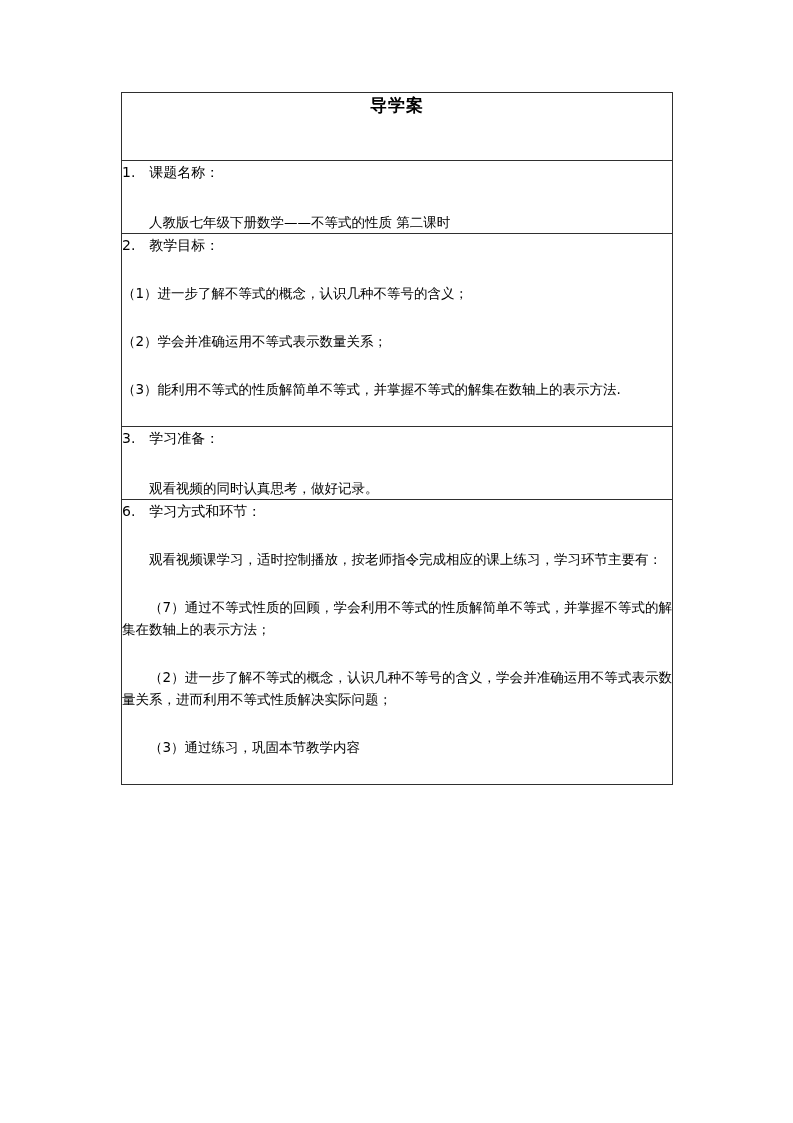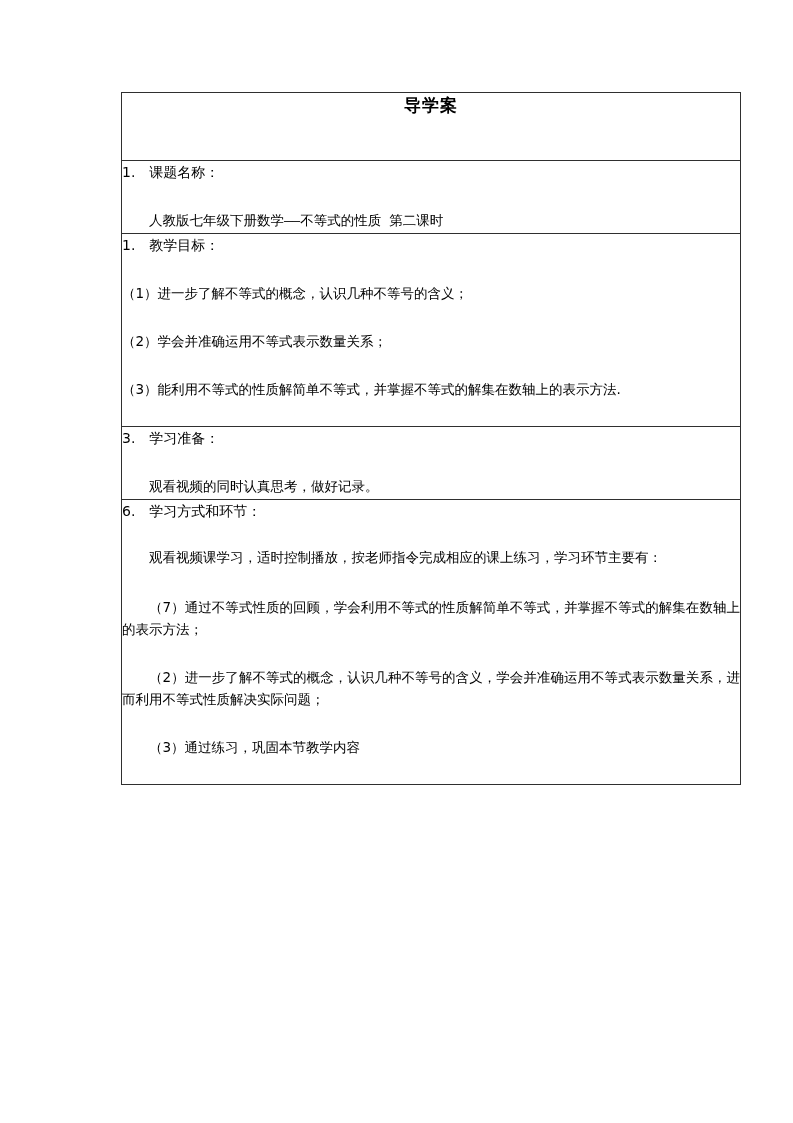--- a/index.html
+++ b/index.html
@@ -20,21 +20,21 @@
     width: 793px;
     height: 1123px;
     background: #ffffff;
   }
 
   
   .doc-table {
     position: absolute;
     left: 121px;
     top: 92px;
-    width: 620px;
+    width: 552px;
     border-collapse: collapse;
     table-layout: fixed;
   }
 
   .doc-table td {
     border: 1px solid #2f2f2f;
     padding: 0;
     vertical-align: top;
   }
 
@@ -71,21 +71,20 @@
     text-align: justify;
     text-justify: inter-ideograph;
     word-break: break-all;
   }
   .para:last-child {
     margin-bottom: 0;
   }
   
   .para.indent {
     text-indent: 27px;
-    font-family: Liberation Mono, monospace;
   }
   .para.indent-sub {
     text-indent: 27px;
   }
 
   
   .cell-1 .para { margin-bottom: 0; }
   .cell-1 .section-heading { margin-bottom: 28px; }
 
   .cell-2 .section-heading { margin-bottom: 26px; }
@@ -113,21 +112,21 @@
 
       <tr>
         <td class="section-cell cell-1">
           <div class="section-heading">1.　课题名称：</div>
           <div class="para indent">人教版七年级下册数学——不等式的性质 第二课时</div>
         </td>
       </tr>
 
       <tr>
         <td class="section-cell cell-2">
-          <div class="section-heading">1.　教学目标：</div>
+          <div class="section-heading">2.　教学目标：</div>
           <div class="para">（1）进一步了解不等式的概念，认识几种不等号的含义；</div>
           <div class="para">（2）学会并准确运用不等式表示数量关系；</div>
           <div class="para">（3）能利用不等式的性质解简单不等式，并掌握不等式的解集在数轴上的表示方法.</div>
         </td>
       </tr>
 
       <tr>
         <td class="section-cell cell-3">
           <div class="section-heading">3.　学习准备：</div>
           <div class="para indent">观看视频的同时认真思考，做好记录。</div>

